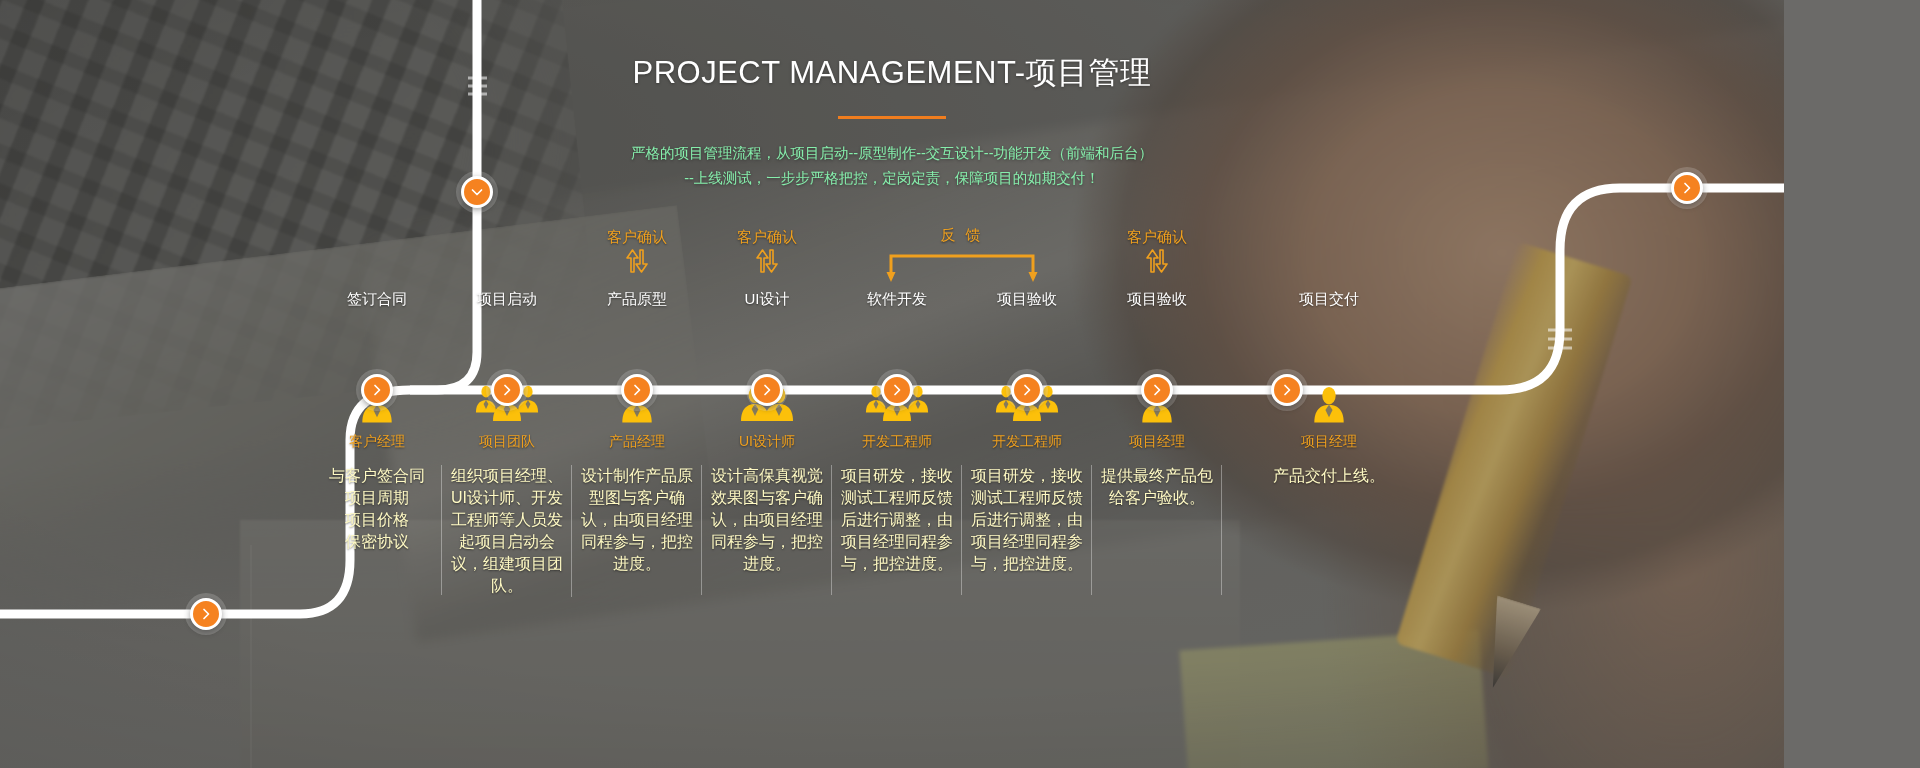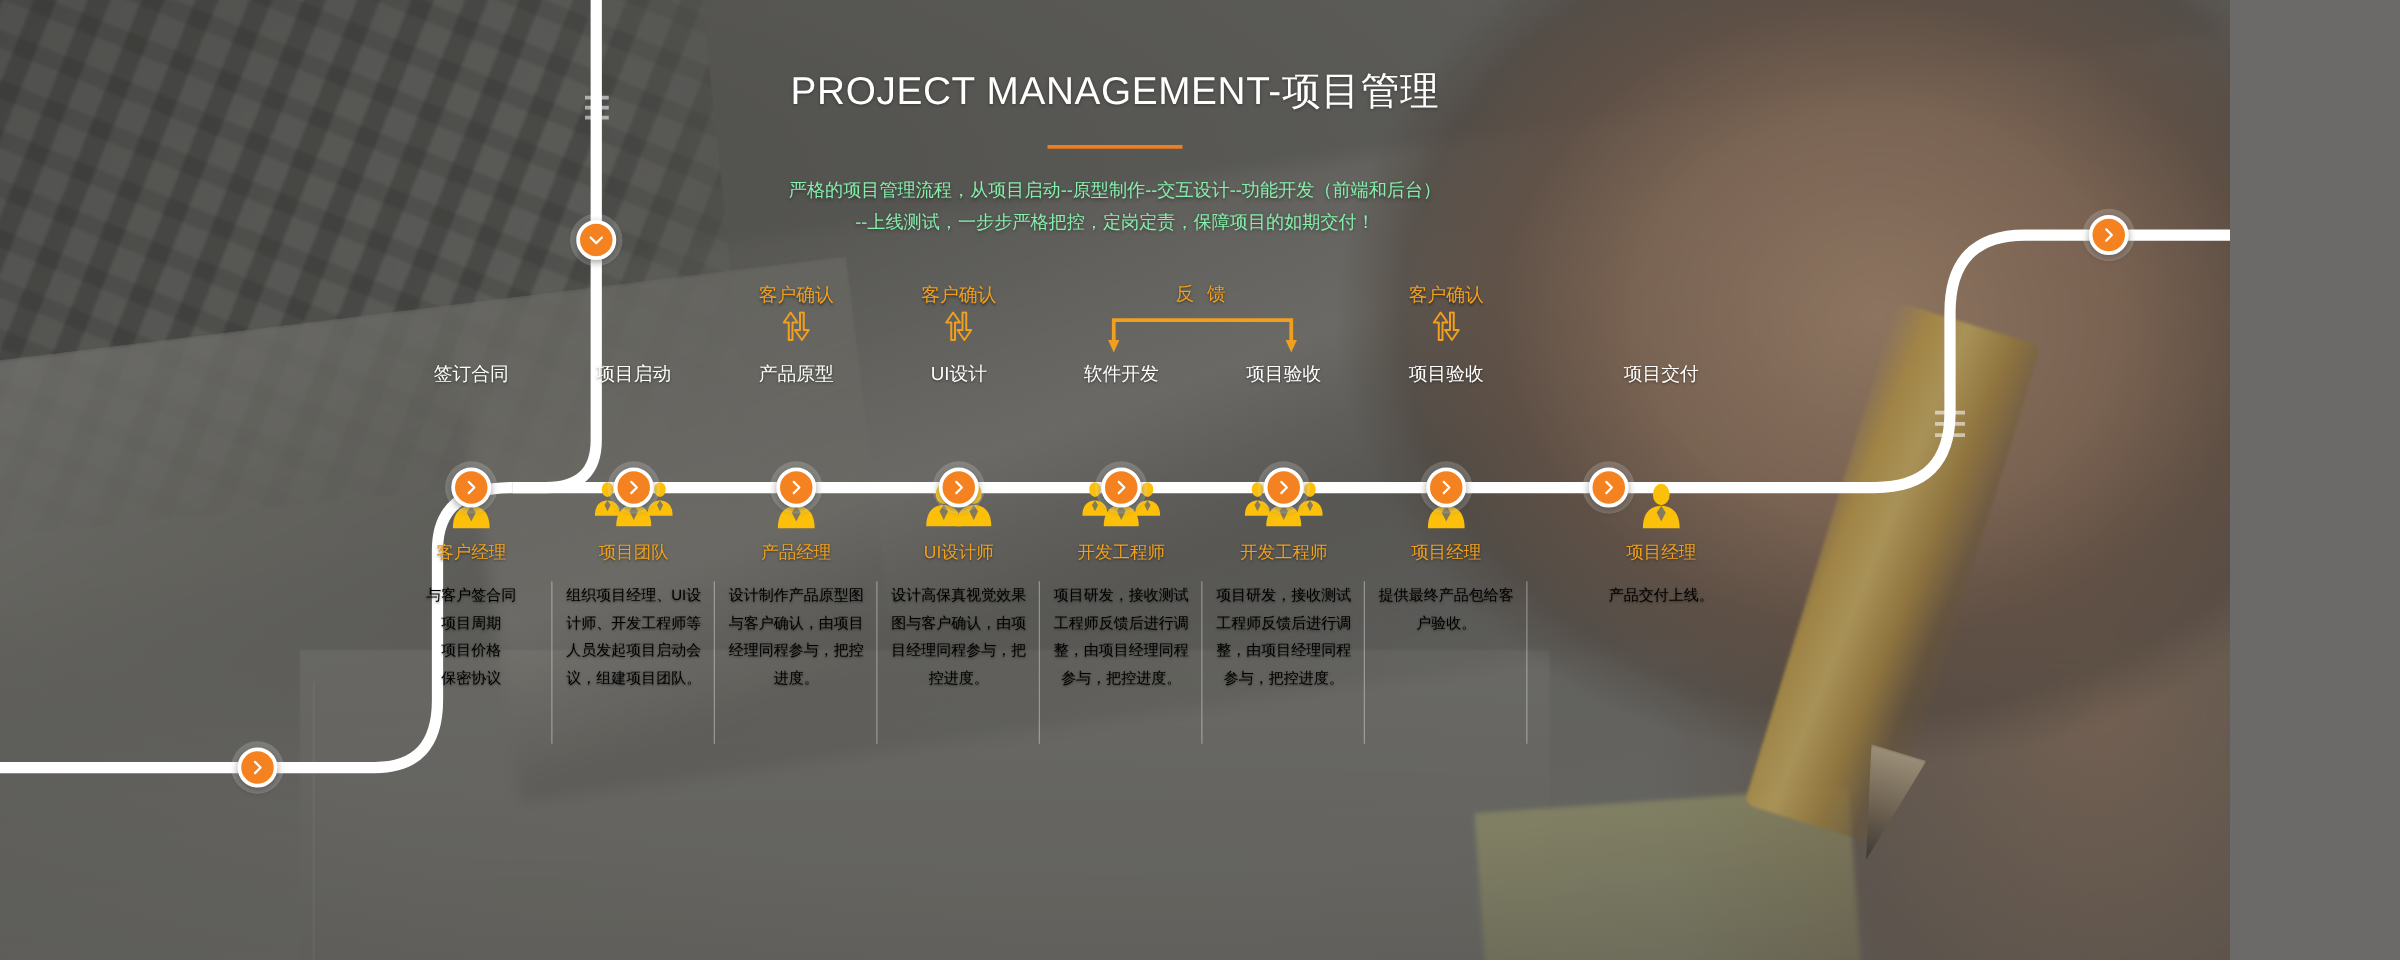--- a/index.html
+++ b/index.html
@@ -88,21 +88,21 @@
 
   .node{position:absolute;width:26px;height:26px;border-radius:50%;
         background:#f58220;border:3px solid #ffffff;
         box-shadow:0 0 0 5px rgba(255,255,255,.18), 0 2px 6px rgba(0,0,0,.45);
         display:flex;align-items:center;justify-content:center;}
   .node svg{display:block;}
 
   .persons{margin-top:26px;height:52px;display:flex;align-items:flex-end;justify-content:center;}
   .role{margin-top:4px;font-size:14px;color:#f0a01e;
         text-shadow:0 1px 2px rgba(0,0,0,.5);}
-  .desc{margin-top:14px;font-size:12px;line-height:22px;color:#000000;
+  .desc{margin-top:14px;font-size:16px;line-height:22px;color:#fef9c3;
         text-shadow:0 1px 2px rgba(0,0,0,.5);padding:0 8px;}
   .divider{position:absolute;top:0;right:-1px;width:1px;height:100%;
            background:rgba(255,255,255,.35);}
   .desc-wrap{position:relative;margin-top:10px;min-height:130px;}
 
   .fb-label{position:absolute;top:226px;text-align:center;font-size:15px;color:#f0a01e;
             text-shadow:0 1px 2px rgba(0,0,0,.5);letter-spacing:3px;}
   .fb-bracket{position:absolute;top:252px;}
 </style>
 </head>

